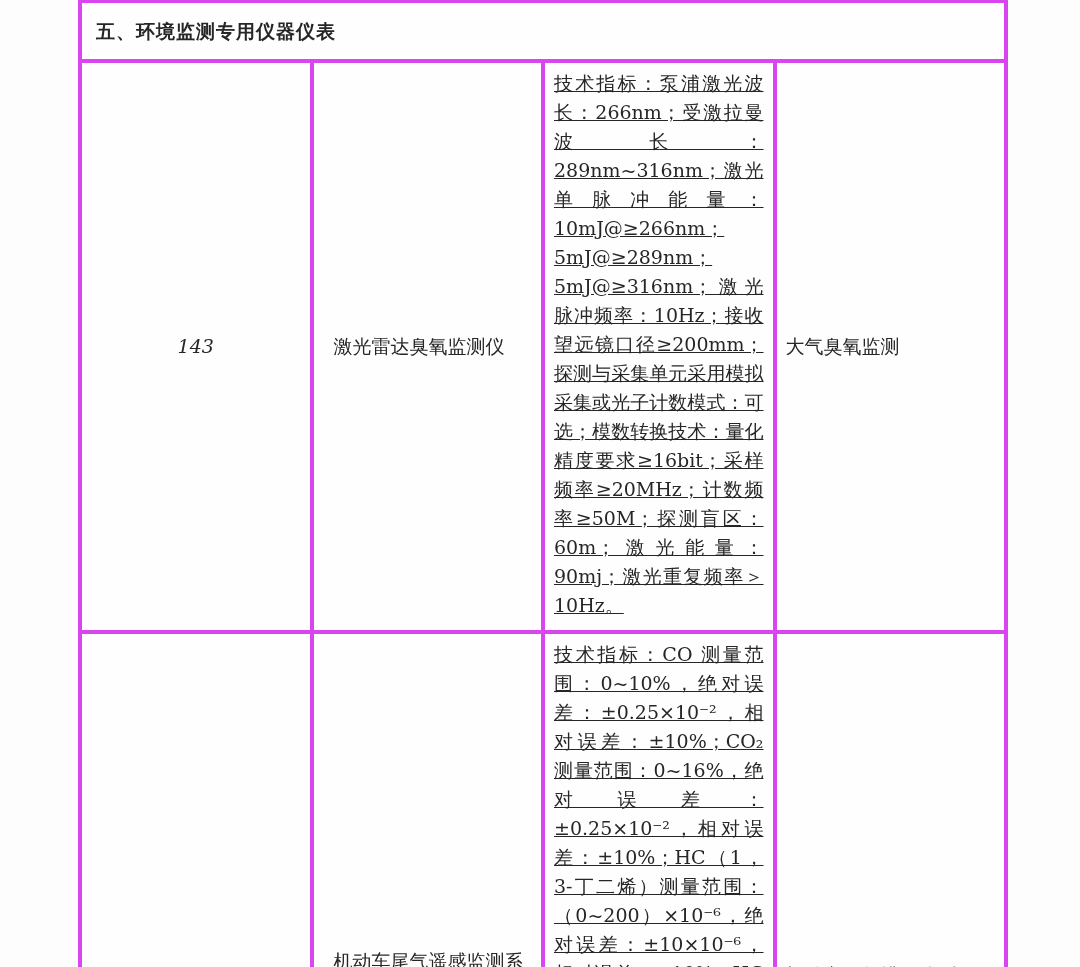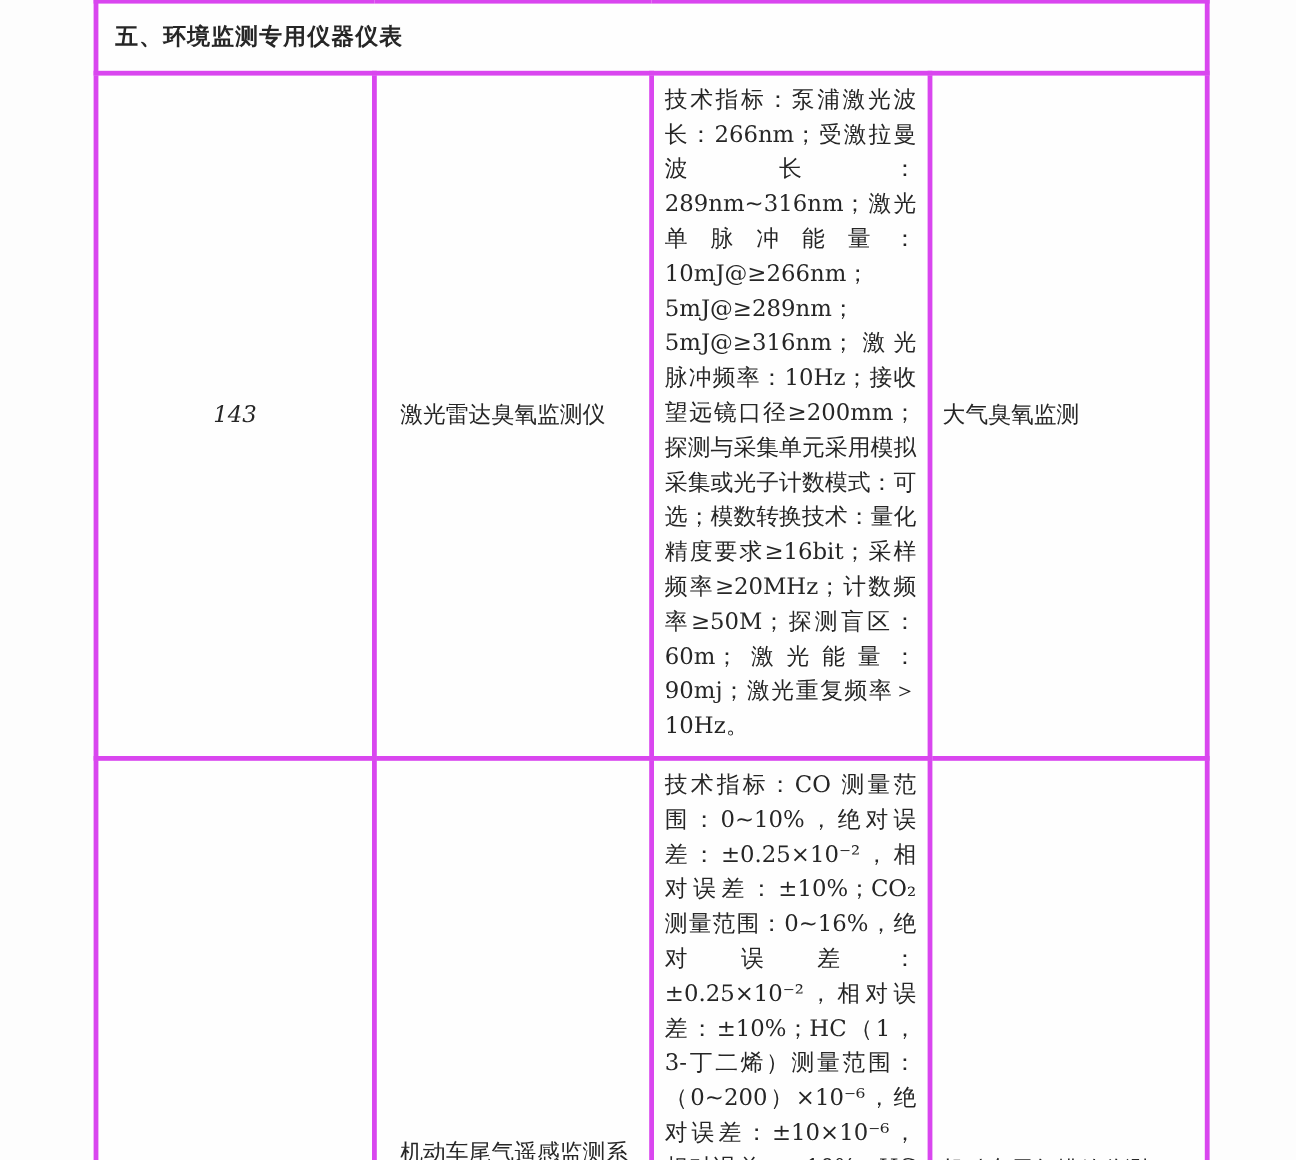--- a/index.html
+++ b/index.html
@@ -54,20 +54,21 @@
     width: 126px;
     text-align: left;
     padding: 4px 6px 4px 20px;
   }
   td.col-spec {
     width: 550px;
     text-align: justify;
     text-justify: inter-ideograph;
     padding: 6px 9px 10px 9px;
     vertical-align: middle;
+    text-decoration: underline;
   }
   td.col-app {
     width: 175px;
     text-align: left;
     padding: 4px 6px 4px 9px;
   }
 </style>
 </head>
 <body>
 

